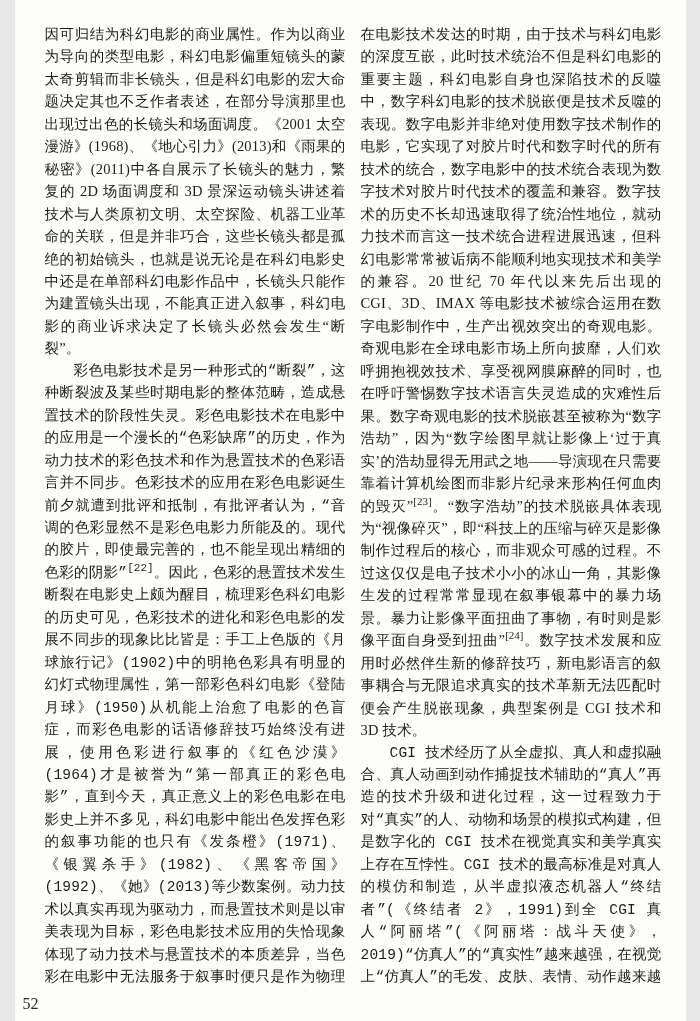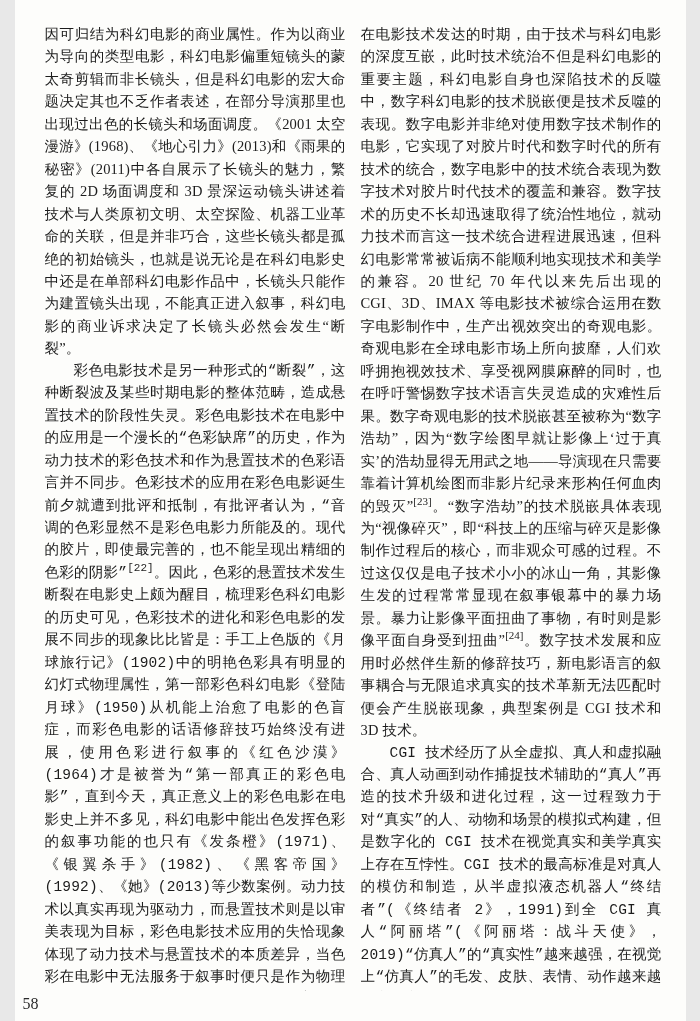--- a/index.html
+++ b/index.html
@@ -67,14 +67,14 @@
     <div class="column">
         <p class="para">因可归结为科幻电影的商业属性。作为以商业为导向的类型电影，科幻电影偏重短镜头的蒙太奇剪辑而非长镜头，但是科幻电影的宏大命题决定其也不乏作者表述，在部分导演那里也出现过出色的长镜头和场面调度。《2001 太空漫游》(1968)、《地心引力》(2013)和《雨果的秘密》(2011)中各自展示了长镜头的魅力，繁复的 2D 场面调度和 3D 景深运动镜头讲述着技术与人类原初文明、太空探险、机器工业革命的关联，但是并非巧合，这些长镜头都是孤绝的初始镜头，也就是说无论是在科幻电影史中还是在单部科幻电影作品中，长镜头只能作为建置镜头出现，不能真正进入叙事，科幻电影的商业诉求决定了长镜头必然会发生“断裂”。</p>
         <p class="para indent">彩色电影技术是另一种形式的“断裂”，这种断裂波及某些时期电影的整体范畴，造成悬置技术的阶段性失灵。彩色电影技术在电影中的应用是一个漫长的“色彩缺席”的历史，作为动力技术的彩色技术和作为悬置技术的色彩语言并不同步。色彩技术的应用在彩色电影诞生前夕就遭到批评和抵制，有批评者认为，“音调的色彩显然不是彩色电影力所能及的。现代的胶片，即使最完善的，也不能呈现出精细的色彩的阴影”<sup class="cite">[22]</sup>。因此，色彩的悬置技术发生断裂在电影史上颇为醒目，梳理彩色科幻电影的历史可见，色彩技术的进化和彩色电影的发展不同步的现象比比皆是：手工上色版的《月球旅行记》(1902)中的明艳色彩具有明显的幻灯式物理属性，第一部彩色科幻电影《登陆月球》(1950)从机能上治愈了电影的色盲症，而彩色电影的话语修辞技巧始终没有进展，使用色彩进行叙事的《红色沙漠》(1964)才是被誉为“第一部真正的彩色电影”，直到今天，真正意义上的彩色电影在电影史上并不多见，科幻电影中能出色发挥色彩的叙事功能的也只有《发条橙》(1971)、《银翼杀手》(1982)、《黑客帝国》(1992)、《她》(2013)等少数案例。动力技术以真实再现为驱动力，而悬置技术则是以审美表现为目标，彩色电影技术应用的失恰现象体现了动力技术与悬置技术的本质差异，当色彩在电影中无法服务于叙事时便只是作为物理参数的动力技术，难以践行悬置技术的美学诉求。</p>
         <p class="para indent">悬置技术的“脱嵌”是指新技术应用时新的修辞方法与叙事难以耦合，主要是技术过于发达导致技术主导的语言形式遮蔽电影内容，这也是科幻电影语言失灵的一种表现。技术脱嵌的情形较多发生</p>
       </div>
     <div class="column">
         <p class="para">在电影技术发达的时期，由于技术与科幻电影的深度互嵌，此时技术统治不但是科幻电影的重要主题，科幻电影自身也深陷技术的反噬中，数字科幻电影的技术脱嵌便是技术反噬的表现。数字电影并非绝对使用数字技术制作的电影，它实现了对胶片时代和数字时代的所有技术的统合，数字电影中的技术统合表现为数字技术对胶片时代技术的覆盖和兼容。数字技术的历史不长却迅速取得了统治性地位，就动力技术而言这一技术统合进程进展迅速，但科幻电影常常被诟病不能顺利地实现技术和美学的兼容。20 世纪 70 年代以来先后出现的 CGI、3D、IMAX 等电影技术被综合运用在数字电影制作中，生产出视效突出的奇观电影。奇观电影在全球电影市场上所向披靡，人们欢呼拥抱视效技术、享受视网膜麻醉的同时，也在呼吁警惕数字技术语言失灵造成的灾难性后果。数字奇观电影的技术脱嵌甚至被称为“数字浩劫”，因为“数字绘图早就让影像上‘过于真实’的浩劫显得无用武之地——导演现在只需要靠着计算机绘图而非影片纪录来形构任何血肉的毁灭”<sup class="cite">[23]</sup>。“数字浩劫”的技术脱嵌具体表现为“视像碎灭”，即“科技上的压缩与碎灭是影像制作过程后的核心，而非观众可感的过程。不过这仅仅是电子技术小小的冰山一角，其影像生发的过程常常显现在叙事银幕中的暴力场景。暴力让影像平面扭曲了事物，有时则是影像平面自身受到扭曲”<sup class="cite">[24]</sup>。数字技术发展和应用时必然伴生新的修辞技巧，新电影语言的叙事耦合与无限追求真实的技术革新无法匹配时便会产生脱嵌现象，典型案例是 CGI 技术和 3D 技术。</p>
         <p class="para indent">CGI 技术经历了从全虚拟、真人和虚拟融合、真人动画到动作捕捉技术辅助的“真人”再造的技术升级和进化过程，这一过程致力于对“真实”的人、动物和场景的模拟式构建，但是数字化的 CGI 技术在视觉真实和美学真实上存在互悖性。CGI 技术的最高标准是对真人的模仿和制造，从半虚拟液态机器人“终结者”(《终结者 2》，1991)到全 CGI 真人“阿丽塔”(《阿丽塔：战斗天使》，2019)“仿真人”的“真实性”越来越强，在视觉上“仿真人”的毛发、皮肤、表情、动作越来越真实，离自然人越来越接近，然而“仿真人”在视觉、情感、伦理等诸多层面上均无法与自然人等同，CGI 技术与追求无限逼近“真实”的真实美学之间有着难以僭越的天堑。CGI 技术还对真实世界进行再造式构建，《黑客帝国》</p>
       </div>
   </div>
-  <div class="page-number">58</div>
+  <div class="page-number">52</div>
 </div>
 
 </body></html>

